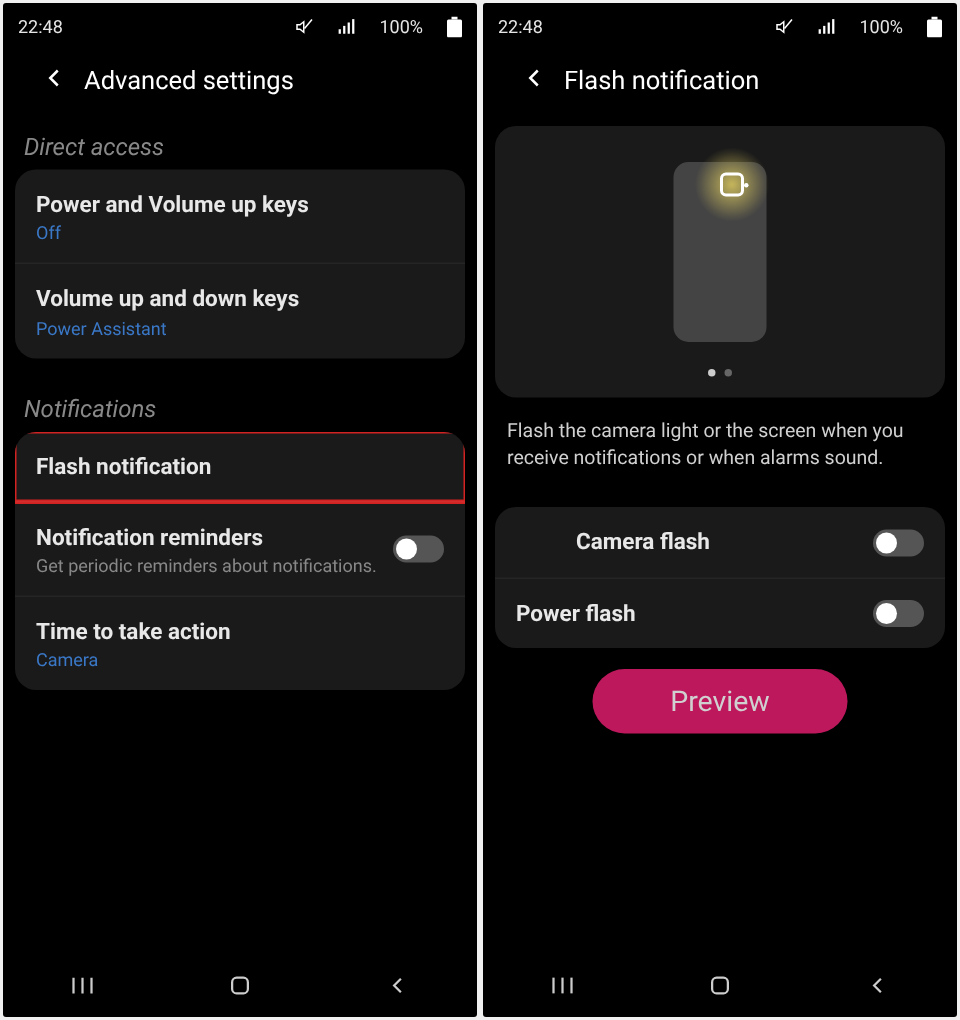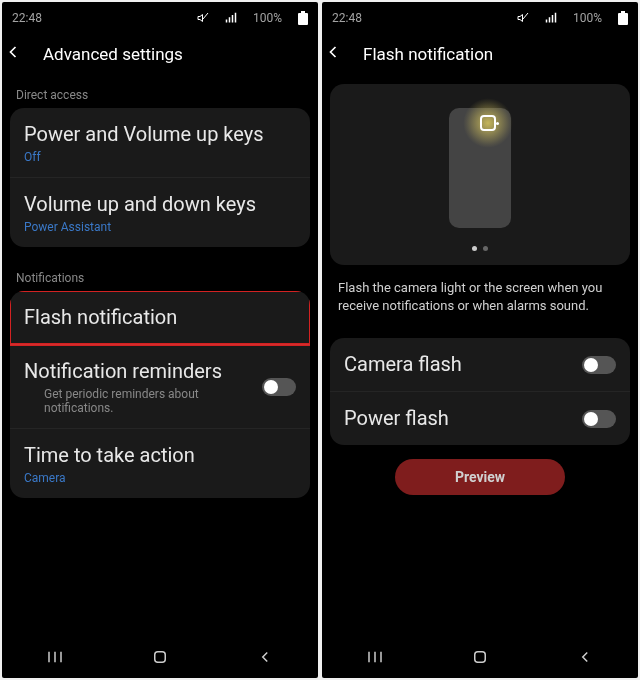--- a/index.html
+++ b/index.html
@@ -19,77 +19,78 @@
       position: relative;
       overflow: hidden;
       border-radius: 2px;
     }
     .statusbar {
       height: 24px;
       display: flex;
       justify-content: space-between;
       align-items: center;
       padding: 16px 10px;
-      color: #a3a3a3;
+      color: #e5e5e5;
       font-size: 12px;
     }
     .statusbar-right {
       display: flex;
       align-items: center;
       gap: 16px;
     }
     .statusbar-right svg { display: block; }
     .header {
       height: 40px;
       display: flex;
       align-items: center;
-      padding: 0 1px;
-      gap: 20px;
+      padding: 0 24px;
+      gap: 10px;
     }
     .back-chevron {
       color: #fff;
       cursor: pointer;
     }
     .header-title {
       color: #fff;
       font-size: 17px;
       font-weight: 400;
     }
     .section-header {
       color: #888;
-      font-size: 12px;
+      font-size: 16px;
       padding: 14px 14px 6px;
+      font-style: italic;
     }
     .card {
       background: #1a1a1a;
       border-radius: 14px;
       margin: 0 8px 10px;
       overflow: hidden;
     }
     .row {
       padding: 13px 14px;
       cursor: pointer;
       position: relative;
     }
     .row + .row { border-top: 1px solid rgba(255,255,255,0.05); }
     .row-title {
       color: #e8e8e8;
-      font-size: 20px;
+      font-size: 15px;
       line-height: 1.35;
+      font-weight: bold;
     }
     .row-sub {
       color: #3a78c7;
       font-size: 12px;
       margin-top: 2px;
     }
     .row-hint {
       color: #888;
       font-size: 12px;
       margin-top: 2px;
-      margin-left: 20px;
     }
     .toggle {
       position: absolute;
       right: 14px;
       top: 50%;
       transform: translateY(-50%);
       width: 34px;
       height: 18px;
       background: #555;
       border-radius: 9px;
@@ -176,26 +177,25 @@
       font-size: 13px;
       line-height: 1.4;
       padding: 4px 16px 23px;
     }
     .preview-btn {
       display: block;
       margin: 14px auto 0;
       width: 170px;
       text-align: center;
       padding: 10px 0;
-      background: #7f1d1d;
+      background: #be185d;
       color: #d0d0d0;
-      font-size: 14px;
+      font-size: 19px;
       border-radius: 22px;
       cursor: pointer;
-      font-weight: bold;
     }
   </style>
 </head>
 <body>
 
 <div class="phone">
   <div class="statusbar">
     <div>22:48</div>
     <div class="statusbar-right">
       <span>
@@ -325,21 +325,21 @@
     </div>
     <div class="dots">
       <div class="dot active"></div>
       <div class="dot"></div>
     </div>
   </div>
 
   <div class="desc">Flash the camera light or the screen when you receive notifications or when alarms sound.</div>
 
   <div class="card">
-    <div class="row" style="padding-right:80px;">
+    <div class="row" style="padding-right:80px;margin-left:40px;">
       <div class="row-title">Camera flash</div>
       <div class="toggle"></div>
     </div>
     <div class="row" style="padding-right:56px;">
       <div class="row-title">Power flash</div>
       <div class="toggle"></div>
     </div>
   </div>
 
   <div class="preview-btn">Preview</div>

